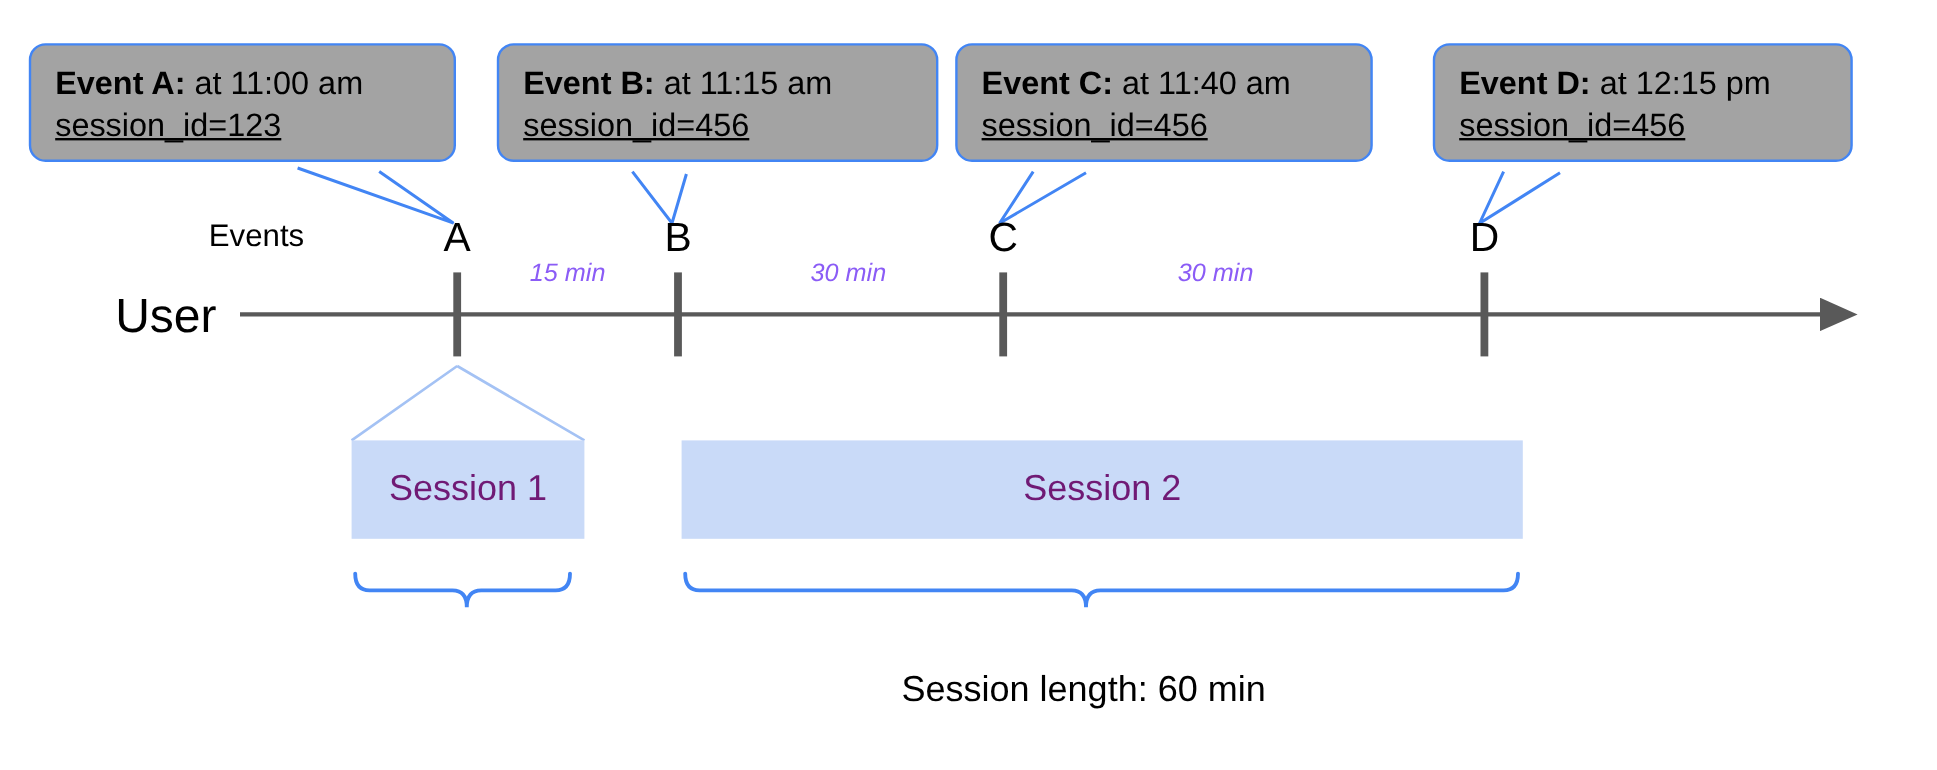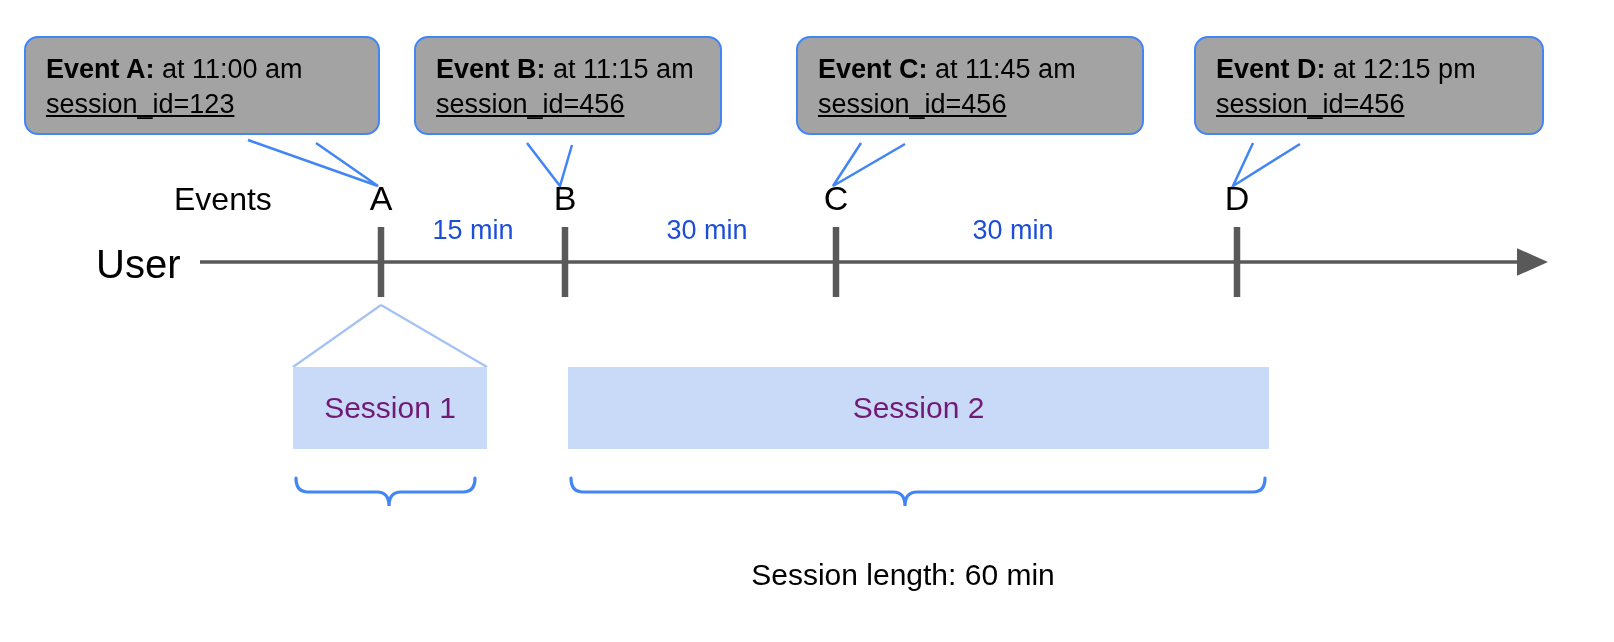--- a/index.html
+++ b/index.html
@@ -51,33 +51,34 @@
     text-align: center;
     transform: translateX(-50%);
   }
   .axis-name {
     position: absolute;
     line-height: 1;
     color: #000;
     white-space: nowrap;
   }
   .events-name {
-    font-size: 32px;
+    font-size: 26px;
   }
   .user-name {
     font-size: 40px;
   }
   .gap-label {
     position: absolute;
-    font-size: 27px;
+    font-size: 21px;
     line-height: 1;
-    color: #1d4ed8;
+    color: #8b5cf6;
     text-align: center;
     transform: translateX(-50%);
     white-space: nowrap;
+    font-style: italic;
   }
   .sessionbox {
     position: absolute;
     box-sizing: border-box;
     background: #c9daf8;
     display: flex;
     align-items: center;
     justify-content: center;
     font-size: 30px;
     color: #701a75;
@@ -121,27 +122,27 @@
     <path d="M 296 478 q 0 14 12 14 L 377 492 q 12 0 12 14 q 0 -14 12 -14 L 463 492 q 12 0 12 -14" fill="none" stroke="#4285f4" stroke-width="3.2" stroke-linecap="round"></path>
 
     <path d="M 571 478 q 0 14 12 14 L 893 492 q 12 0 12 14 q 0 -14 12 -14 L 1253 492 q 12 0 12 -14" fill="none" stroke="#4285f4" stroke-width="3.2" stroke-linecap="round"></path>
   </svg>
 
   <div class="callout" style="left:24px; top:36px; width:356px;">
     <span class="ttl">Event A:</span><span> at 11:00 am</span>
     <span class="ln2">session_id=123</span>
   </div>
 
-  <div class="callout" style="left:414px; top:36px; width:308px;">
+  <div class="callout" style="left:414px; top:36px; width:368px;">
     <span class="ttl">Event B:</span><span> at 11:15 am</span>
     <span class="ln2">session_id=456</span>
   </div>
 
   <div class="callout" style="left:796px; top:36px; width:348px;">
-    <span class="ttl">Event C:</span><span> at 11:45 am</span>
+    <span class="ttl">Event C:</span><span> at 11:40 am</span>
     <span class="ln2">session_id=456</span>
   </div>
 
   <div class="callout" style="left:1194px; top:36px; width:350px;">
     <span class="ttl">Event D:</span><span> at 12:15 pm</span>
     <span class="ln2">session_id=456</span>
   </div>
 
   <div class="axis-name events-name" style="left:174px; top:183px;">Events</div>
   <div class="axis-name user-name" style="left:96px; top:244px;">User</div>

